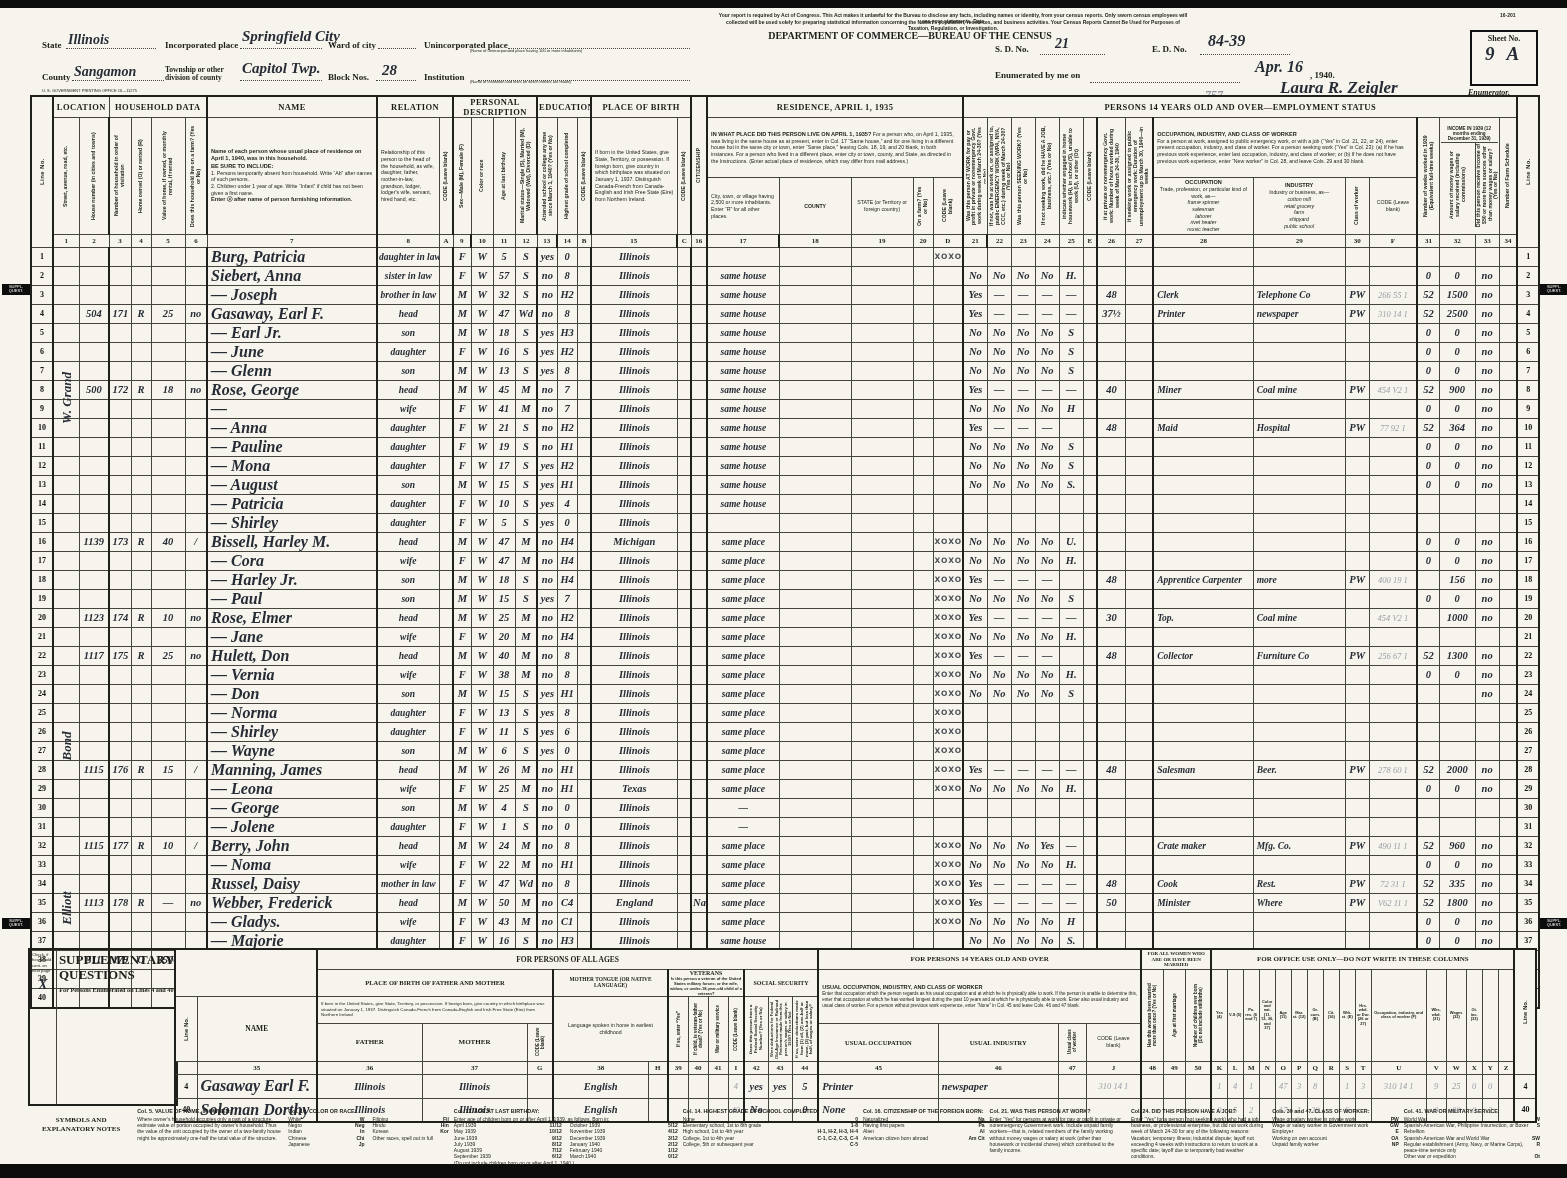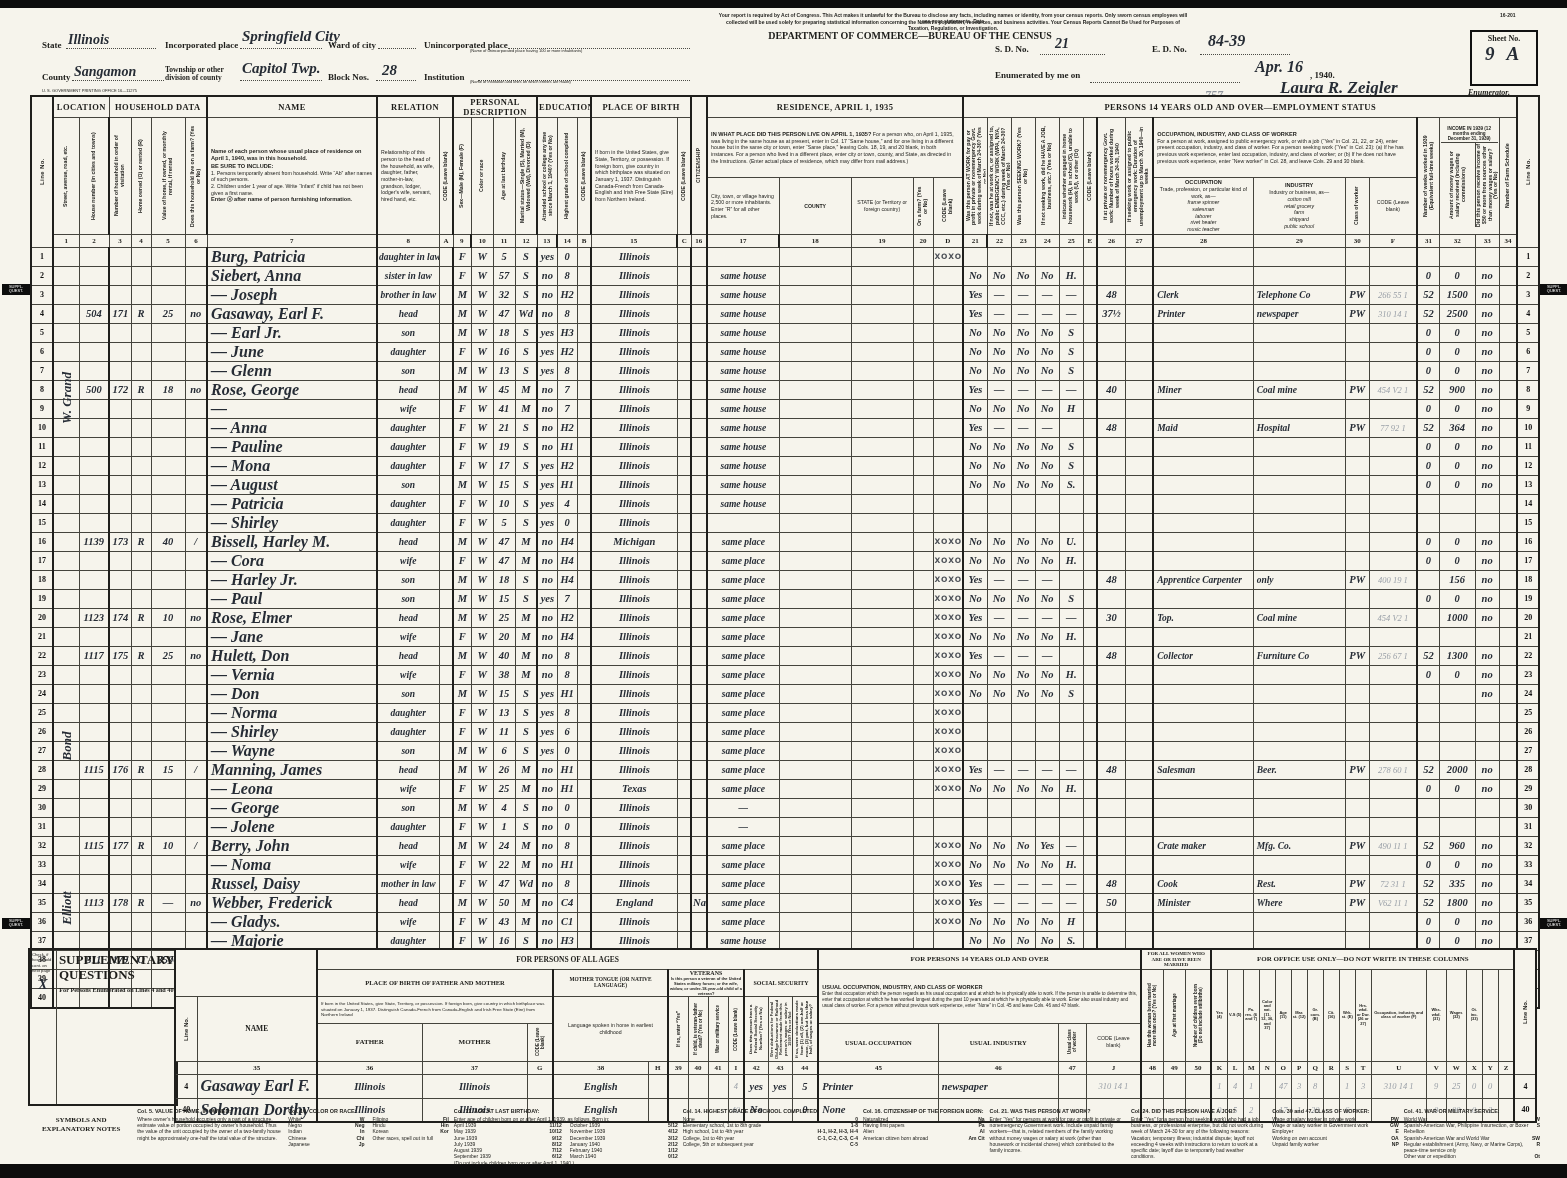--- a/index.html
+++ b/index.html
@@ -1119,21 +1119,21 @@
         <td class="stamp hvr">XOXO</td>
         <td class="hw">Yes</td>
         <td class="hw">—</td>
         <td class="hw">—</td>
         <td class="hw">—</td>
         <td class="hw"></td>
         <td class="hw hvr"></td>
         <td class="hw">48</td>
         <td class="hw hvr"></td>
         <td class="hw lft fs10">Apprentice Carpenter</td>
-        <td class="hw lft fs10">only</td>
+        <td class="hw lft fs10">more</td>
         <td class="hw">PW</td>
         <td class="pcl hvr">400 19 1</td>
         <td class="hw"></td>
         <td class="hw">156</td>
         <td class="hw">no</td>
         <td class="hw hvr"></td>
         <td class="ln">18</td>
       </tr>
       <tr>
         <td class="ln hvr">19</td>

